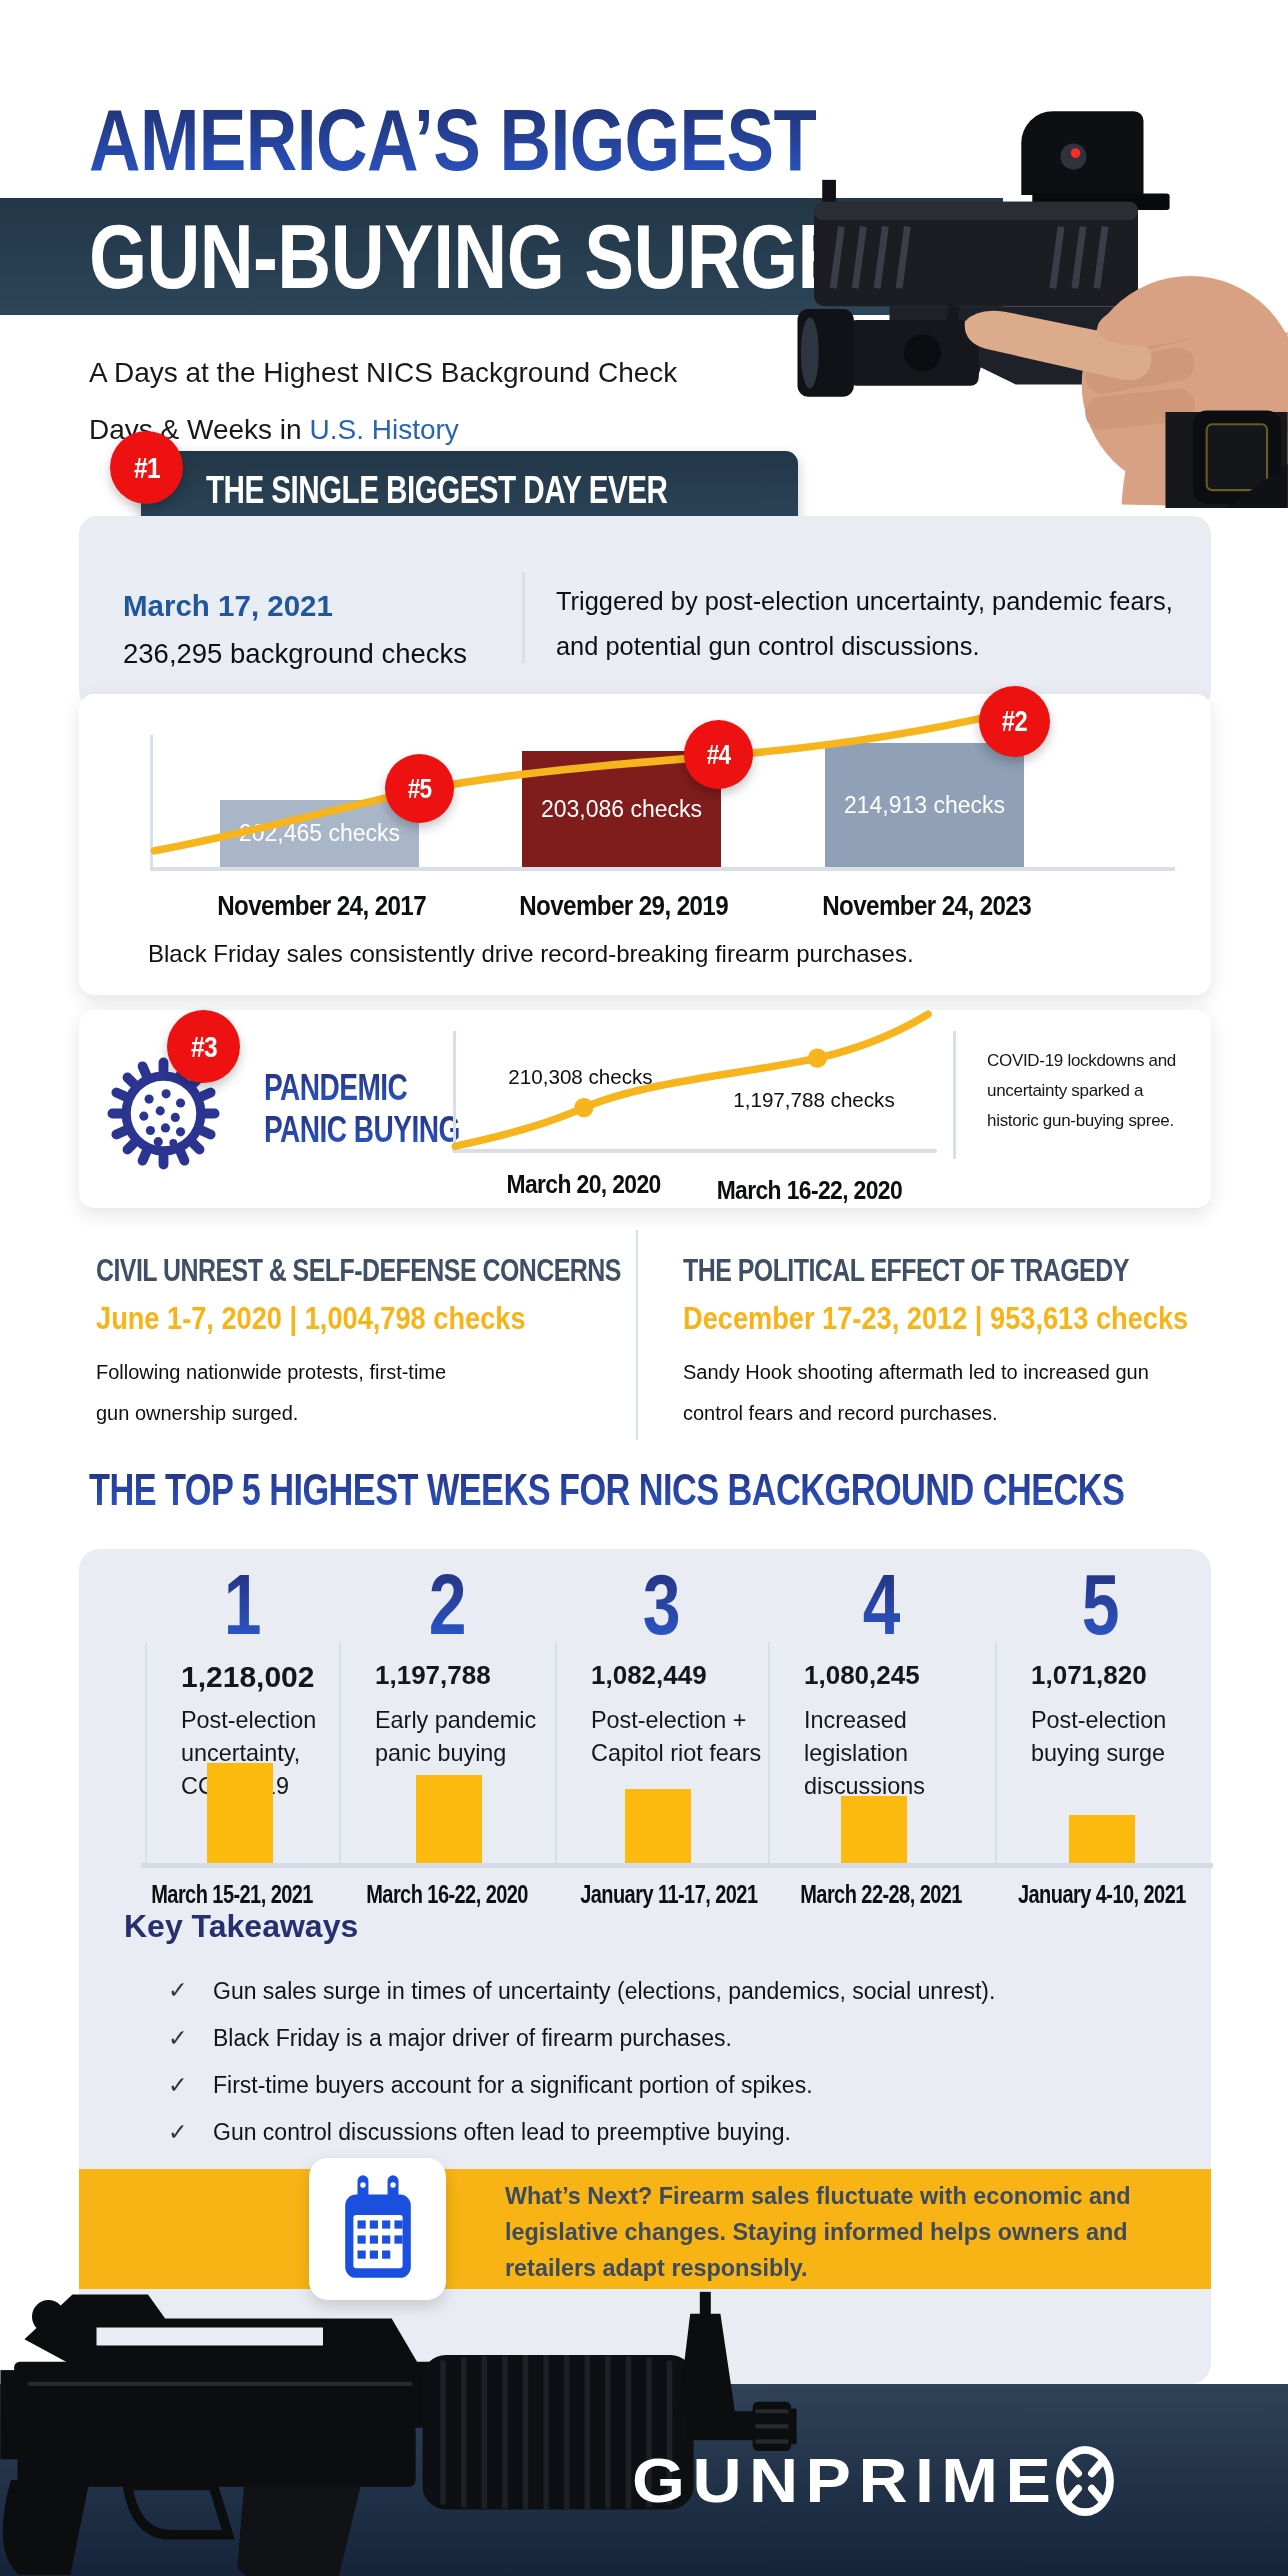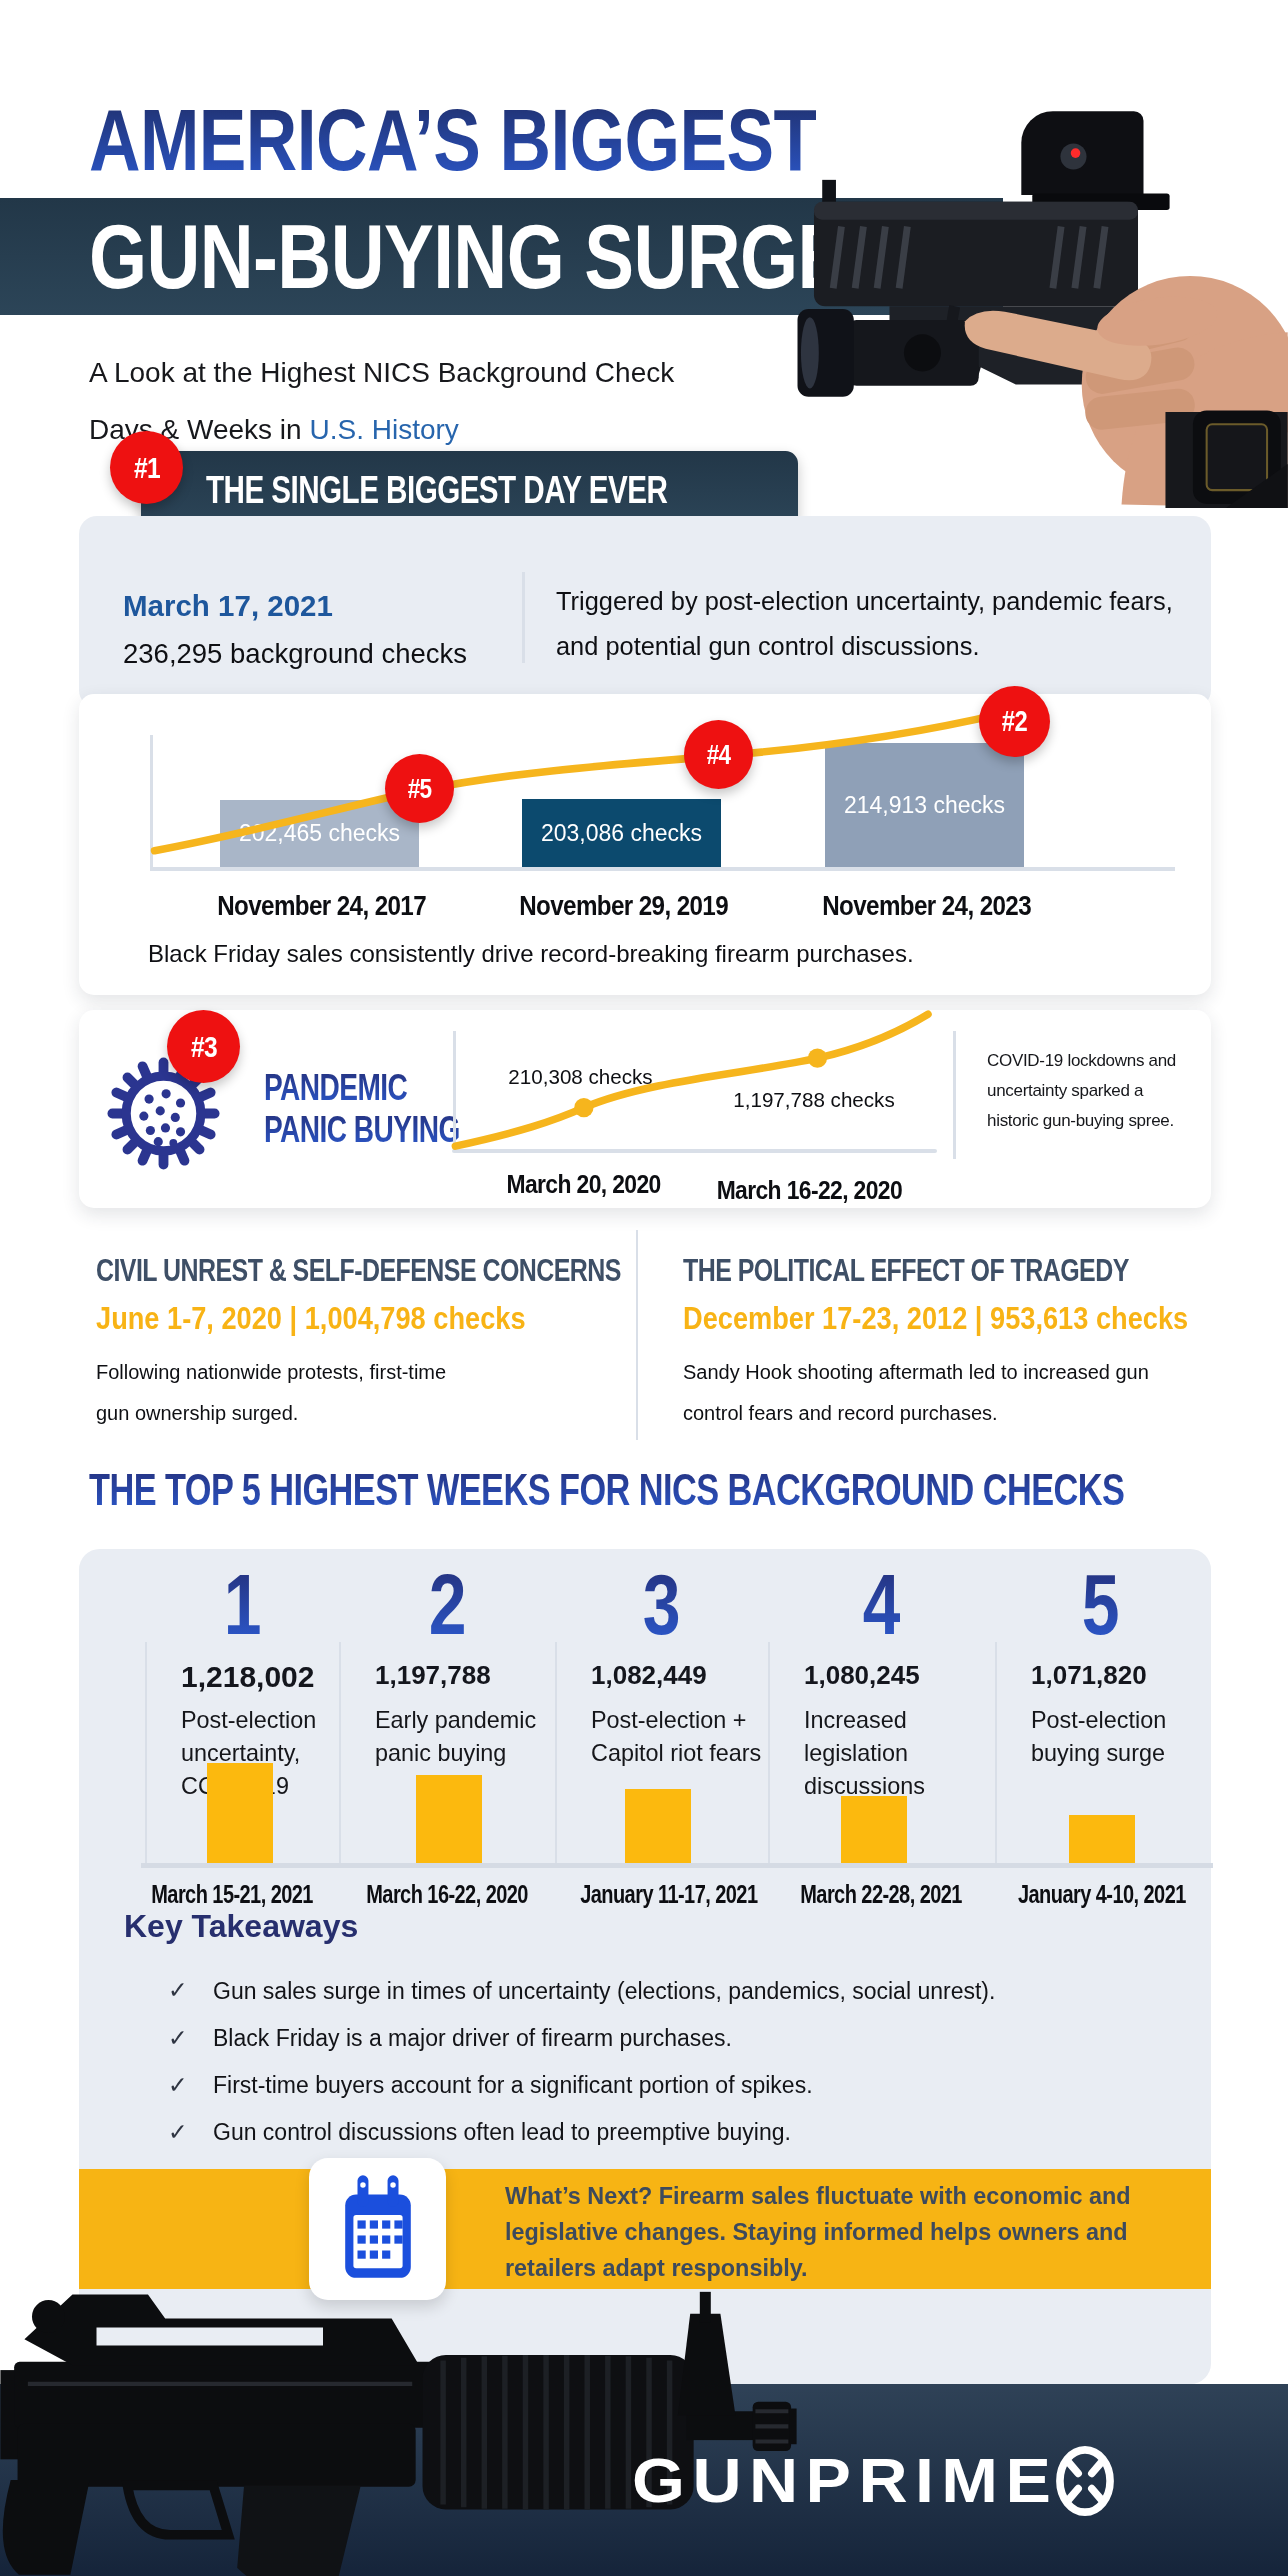--- a/index.html
+++ b/index.html
@@ -85,21 +85,21 @@
     <path d="M320,468 q18,-20 58,-14 l186,38 q34,10 26,40 q-8,28 -46,20 l-194,-44 q-34,-10 -30,-40 z" fill="#dcab8c"></path>
 
     <ellipse cx="600" cy="468" rx="88" ry="34" fill="#d8a184" transform="rotate(-8 600 468)"></ellipse>
 
     <path d="M612,600 h178 v140 h-178 z" fill="#17181c"></path>
     <rect x="652" y="598" width="128" height="136" rx="20" fill="#0c0d10"></rect>
     <rect x="672" y="618" width="88" height="96" rx="8" fill="#15161a" stroke="#6b5b2a" stroke-width="3"></rect>
     <path d="M700,740 l90,-64 v64 z" fill="#101114"></path>
   </svg>
 
-  <div class="abs" style="left:89px;top:357px;font-size:28px;color:#17181c;">A Look at the Highest NICS Background Check</div>
+  <div class="abs" style="left:89px;top:357px;font-size:28px;color:#17181c;">A Days at the Highest NICS Background Check</div>
   <div class="abs" style="left:89px;top:414px;font-size:28px;color:#17181c;">
     <span>Days &amp; Weeks in </span><span style="color:#2765ad;">U.S. History</span>
   </div>
 
   <div class="abs navyband" style="left:141px;top:451px;width:657px;height:78px;border-radius:12.4px;box-shadow:0 5.5px 12.4px rgba(0,0,0,.22);line-height:78px;color:#fff;font-size:38px;padding-left:65px;box-sizing:border-box;">
     <span class="cond">THE SINGLE BIGGEST DAY EVER</span>
   </div>
   <div class="abs badge" style="left:110px;top:431px;width:73px;height:73px;font-size:30px;">
     <span>#1</span>
   </div>
@@ -111,21 +111,21 @@
     <div class="abs" style="left:477px;top:63px;width:639px;font-size:25.4px;line-height:45px;color:#0e0f13;">Triggered by post-election uncertainty, pandemic fears, and potential gun control discussions.</div>
   </div>
 
   <div class="abs card-white" style="left:79px;top:694px;width:1132px;height:301px;">
     <div class="abs vline" style="left:71px;top:41px;width:3.4px;height:135px;"></div>
     <div class="abs hline" style="left:71px;top:173px;width:1025px;height:4.1px;"></div>
 
     <div class="abs bfbar" style="left: 141px; bottom: 128px; width: 199px; background: rgb(169, 182, 200); height: 67px;">
       <span>202,465  checks</span>
     </div>
-    <div class="abs bfbar" style="left: 443px; bottom: 128px; width: 199px; background: #0c4a6e; height: 68px;">
+    <div class="abs bfbar" style="left: 443px; bottom: 128px; width: 199px; background: #7f1d1d; height: 116px;">
       <span>203,086 checks</span>
     </div>
     <div class="abs bfbar" style="left: 746px; bottom: 128px; width: 199px; background: rgb(143, 160, 183); height: 124px;">
       <span>214,913 checks</span>
     </div>
 
     <svg class="abs" style="left:0;top:0;" width="1132" height="301" viewBox="0 0 1648 438">
       <path d="M110,228 C260,200 380,165 497,140 C640,112 790,102 933,90 C1090,77 1230,55 1345,28" fill="none" stroke="#f6b51d" stroke-width="11" stroke-linecap="round"></path>
     </svg>
 

